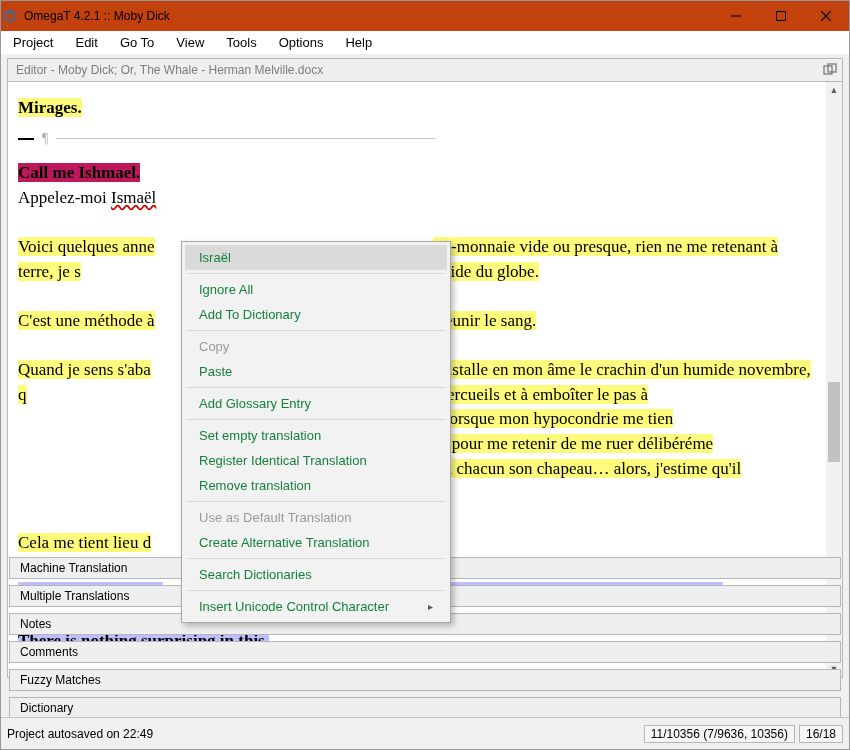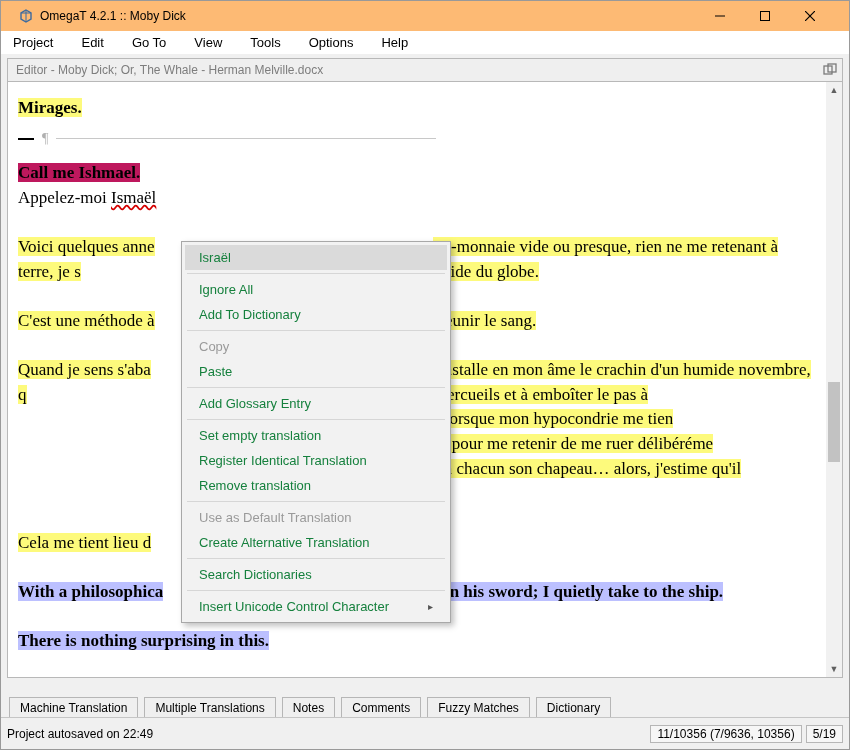--- a/index.html
+++ b/index.html
@@ -11,43 +11,43 @@
     width: 850px;
     height: 750px;
     overflow: hidden;
     position: relative;
     border: 1px solid #999;
   }
   .title-bar {
     display: flex;
     align-items: center;
     height: 30px;
-    background: #fdba74;
-    padding: 0 17px;
+    background: #c2410c;
+    padding: 0 1px;
   }
   .title-bar .app-icon {
     width: 16px; height: 16px;
     margin-right: 6px;
     display: inline-flex;
     align-items: center;
     justify-content: center;
   }
   .title-text { flex: 1; font-size: 12px; color: #000; }
   .win-btn {
     width: 45px; height: 30px;
     display: inline-flex;
     align-items: center;
     justify-content: center;
     font-size: 13px;
     color: #333;
   }
 
   .menu-bar {
     display: flex;
-    gap: 16px;
+    gap: 10px;
     padding: 2px 6px;
     background: #fff;
     font-size: 13px;
     color: #000;
     text-align: center;
   }
   .menu-bar span { padding: 2px 6px; }
 
   .editor-tab-bar {
     margin: 4px 6px 0 6px;
@@ -158,20 +158,21 @@
   .ctx-sep { height: 1px; background: #d6d6d6; margin: 3px 2px; }
   .ctx-sub::after { content: "▸"; font-size: 10px; color: #555; }
 
   .bottom-tabs {
     position: absolute;
     left: 6px; right: 6px;
     bottom: 24px;
     display: flex;
     gap: 6px;
     padding: 4px 2px 6px 2px;
+    flex-direction: column;
   }
   .btab {
     border: 1px solid #b6b6b6;
     background: #efefef;
     padding: 3px 10px;
     font-size: 12px;
   }
 
   .status-bar {
     position: absolute;
@@ -321,14 +322,14 @@
   <div class="btab">Multiple Translations</div>
   <div class="btab">Notes</div>
   <div class="btab">Comments</div>
   <div class="btab">Fuzzy Matches</div>
   <div class="btab">Dictionary</div>
 </div>
 
 <div class="status-bar">
   <span class="status-left">Project autosaved on 22:49</span>
   <span class="status-cell">11/10356 (7/9636, 10356)</span>
-  <span class="status-cell">5/19</span>
+  <span class="status-cell">16/18</span>
 </div>
 
 </body></html>

